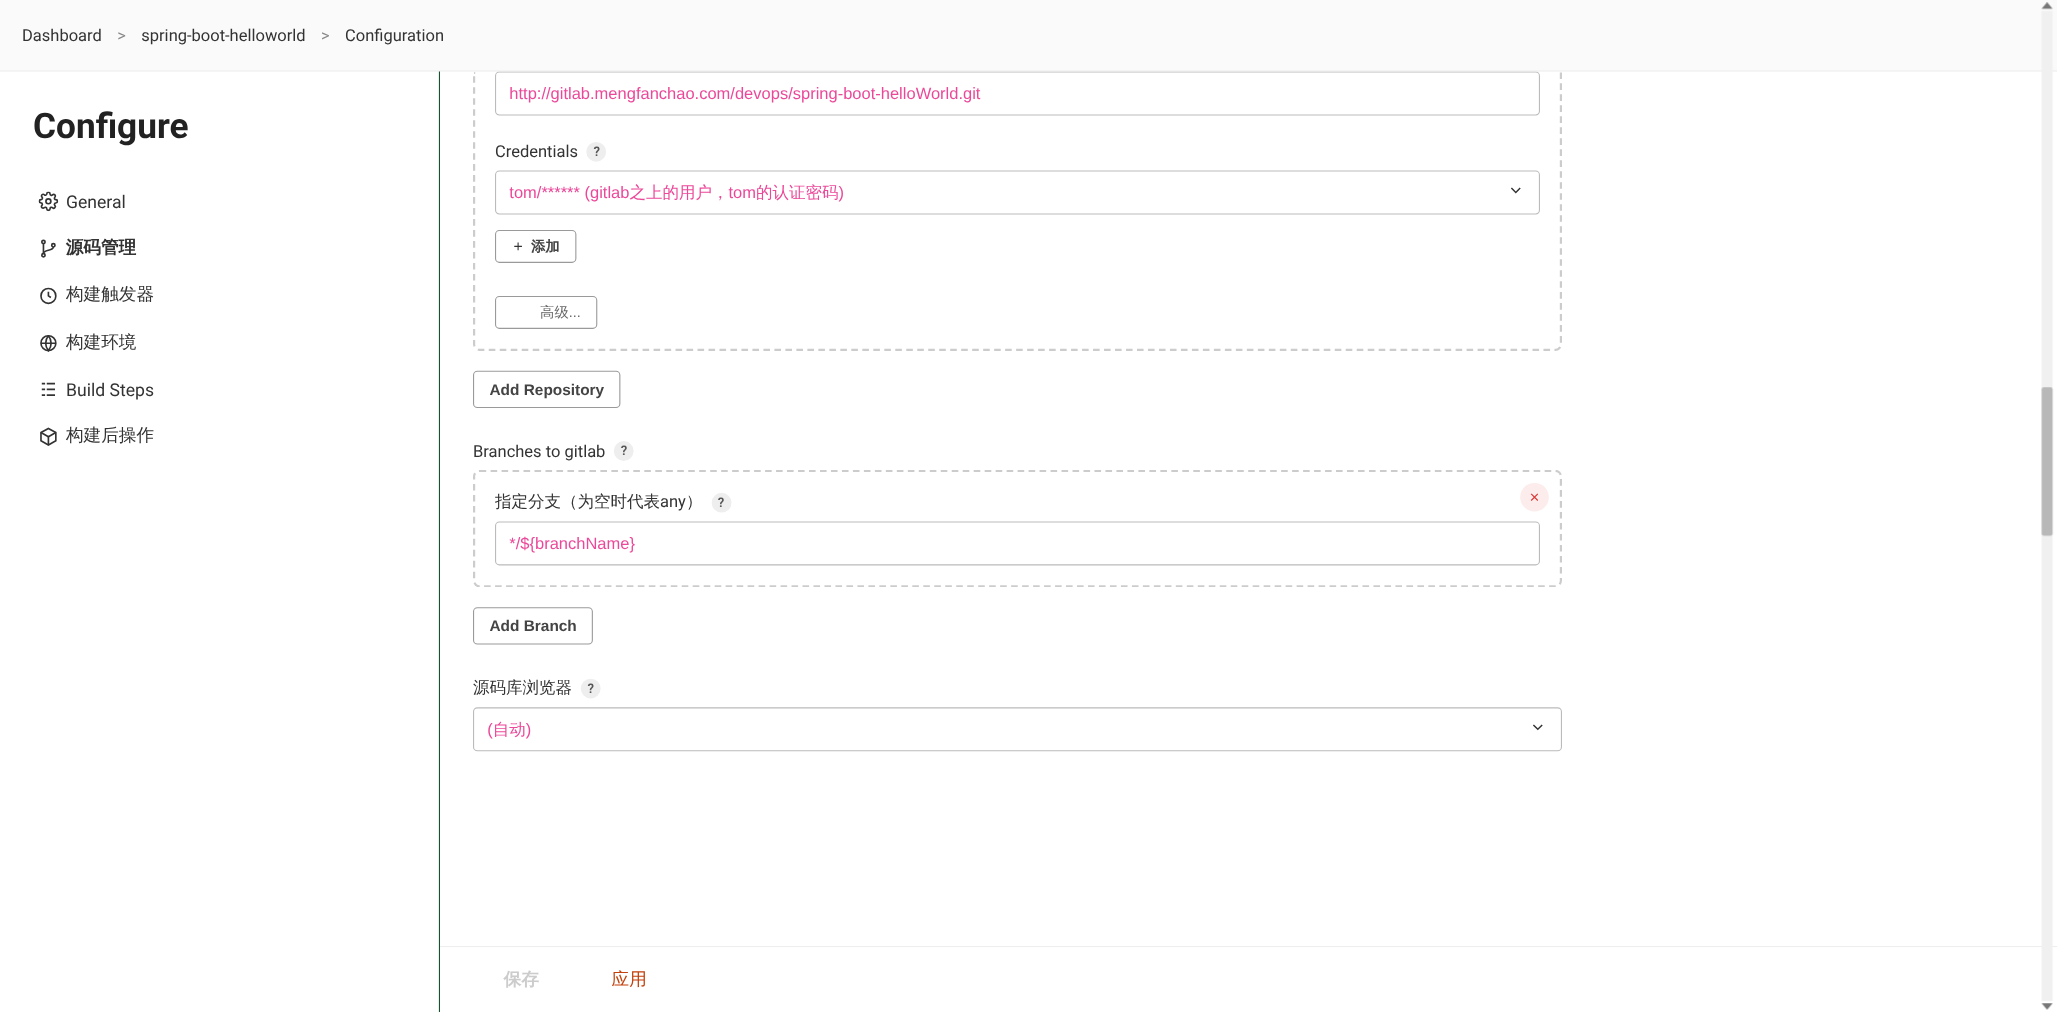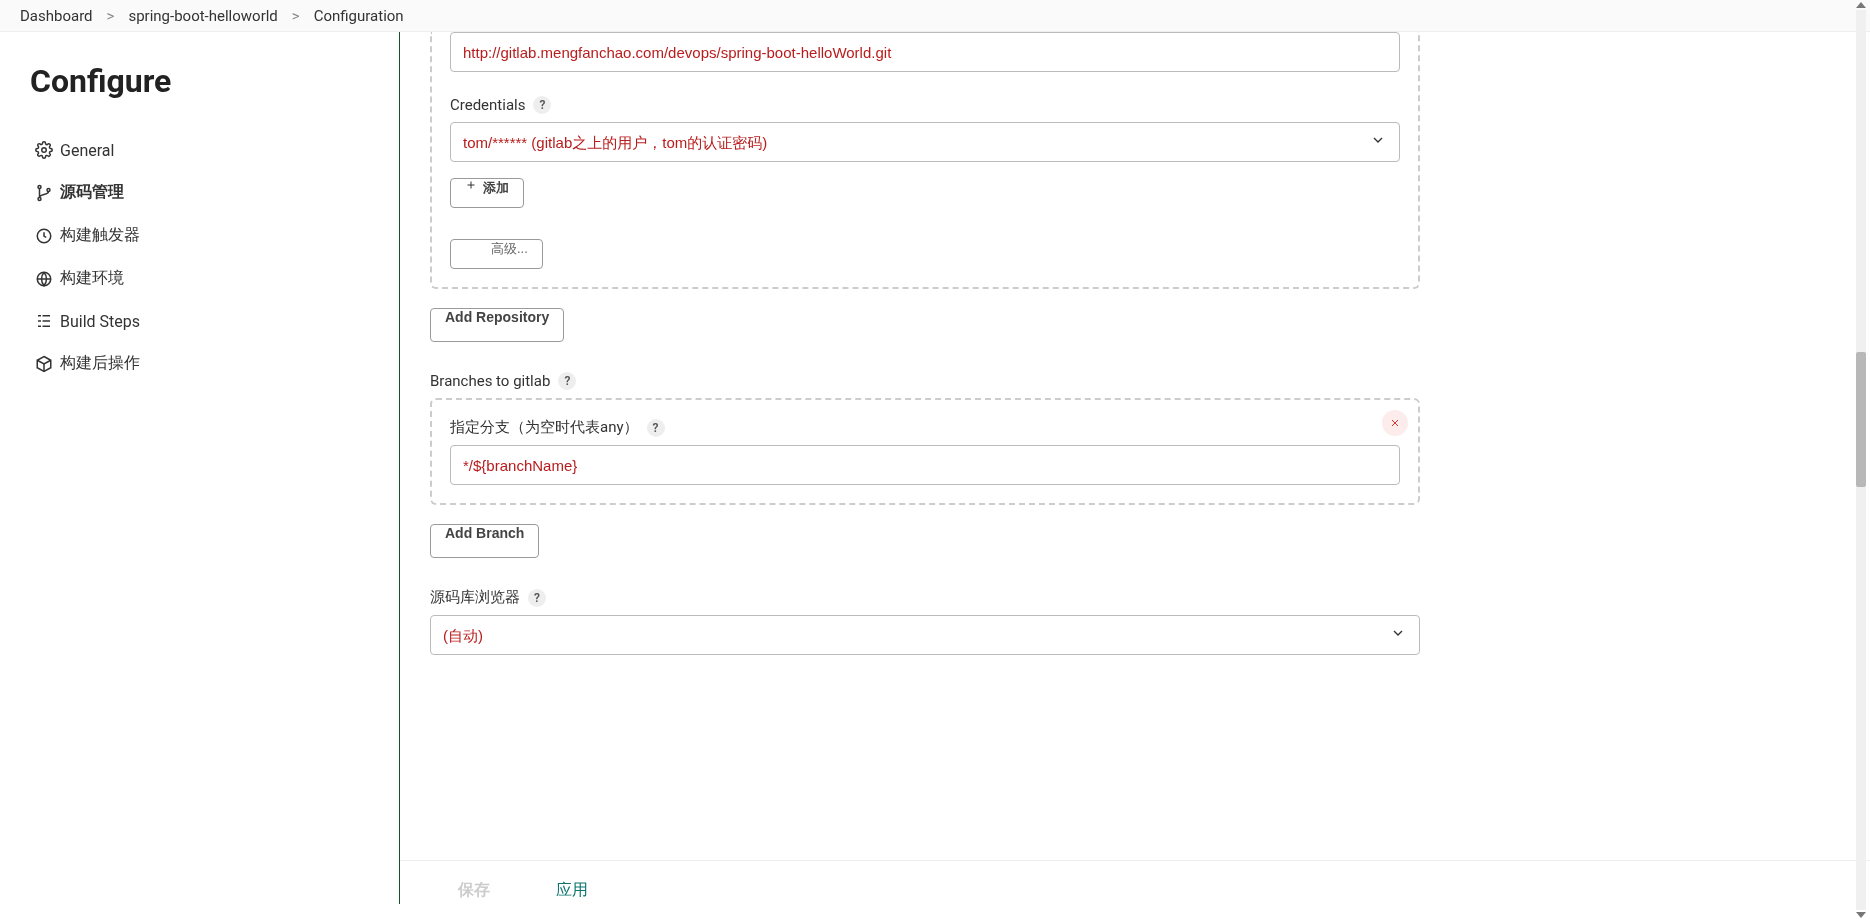--- a/index.html
+++ b/index.html
@@ -3,21 +3,21 @@
 <meta charset="utf-8">
 <style>
   * { box-sizing: border-box; margin: 0; padding: 0; }
   html, body {
     height: 100%;
     font-family: -apple-system, BlinkMacSystemFont, "Segoe UI", Roboto, "Helvetica Neue", Arial, sans-serif;
     color: #333;
     background: #fff;
   }
   .breadcrumb-bar {
-    height: 32px;
+    height: 65px;
     display: flex;
     align-items: center;
     padding: 0 20px;
     border-bottom: 1px solid #eee;
     background: #fafafa;
     font-size: 15px;
   }
   .breadcrumb-item {
     color: #333;
     text-decoration: none;
@@ -104,21 +104,21 @@
   }
 
   .text-input, .select-input {
     width: 100%;
     height: 40px;
     border: 1px solid #bbb;
     border-radius: 4px;
     padding: 0 12px;
     font-size: 15px;
     background: #fff;
-    color: #b91c1c;
+    color: #ec4899;
   }
   .select-input {
     appearance: none;
     background-image: none;
     position: relative;
   }
   .select-wrap {
     position: relative;
   }
   .select-chevron {
@@ -137,20 +137,21 @@
   }
   .dashed-group.partial-top {
     border-top: none;
     border-top-left-radius: 0;
     border-top-right-radius: 0;
     padding-top: 0;
   }
 
   .btn {
     display: inline-flex;
+    align-items: center;
     gap: 6px;
     height: 34px;
     padding: 0 14px;
     border: 1px solid #9a9a9a;
     background: #fff;
     color: #444;
     font-size: 14px;
     border-radius: 4px;
     cursor: pointer;
     font-weight: 600;
@@ -195,21 +196,21 @@
     border-radius: 4px;
     font-size: 16px;
     cursor: pointer;
   }
   .footer-btn.primary {
     background: transparent;
     color: #ccc;
     font-weight: 600;
   }
   .footer-btn.secondary {
-    color: #0f766e;
+    color: #c2410c;
   }
 
   .page-scrollbar {
     position: fixed;
     right: 2px;
     top: 2px;
     width: 14px;
     height: calc(100% - 4px);
     display: flex;
     flex-direction: column;

